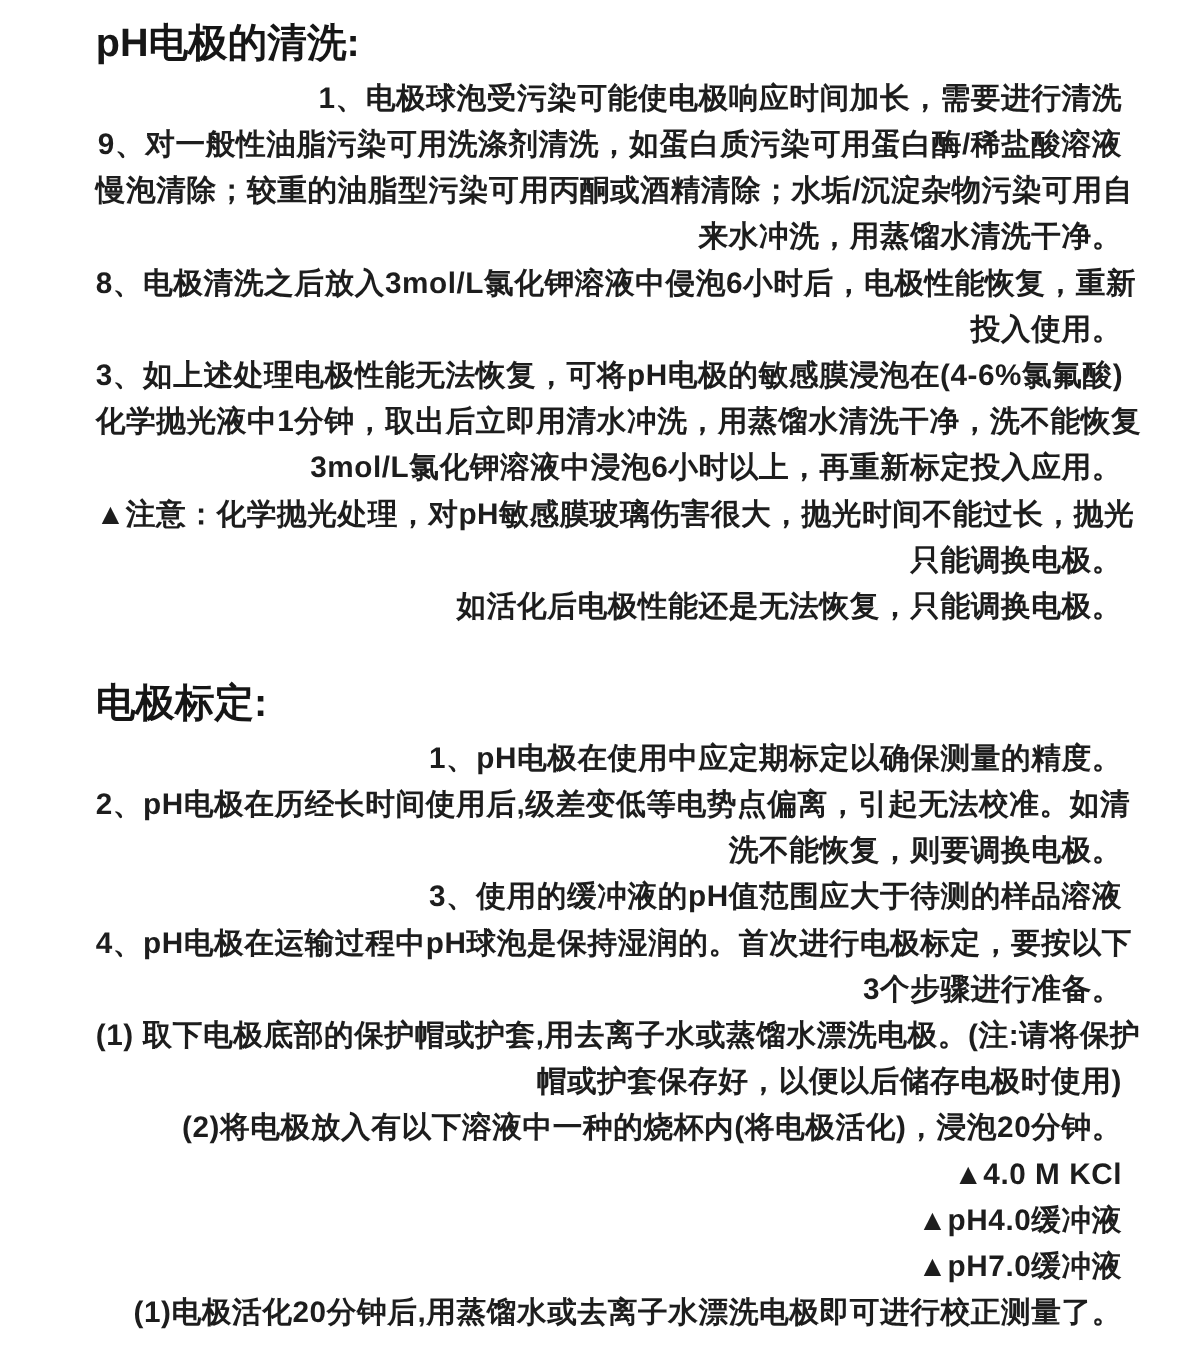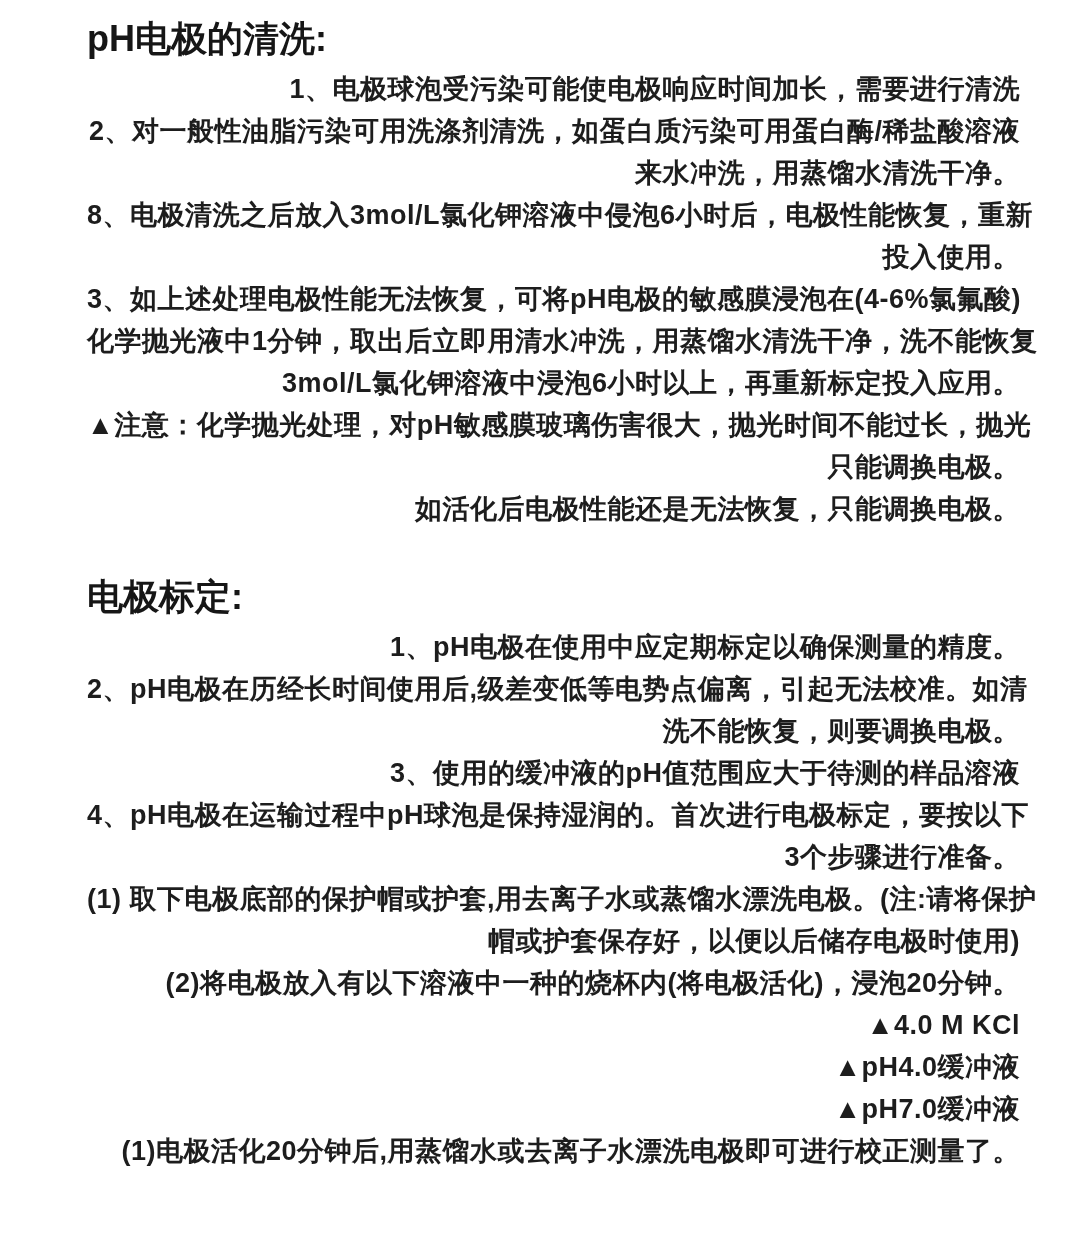--- a/index.html
+++ b/index.html
@@ -49,21 +49,22 @@
 </style>
 </head>
 <body>
 
 <main class="doc">
 
   <section class="doc-section">
     <h2 class="section-title">pH电极的清洗:</h2>
     <div class="lines">
         <p class="line">1、电极球泡受污染可能使电极响应时间加长，需要进行清洗</p>
-        <p class="line">2、对一般性油脂污染可用洗涤剂清洗，如蛋白质污染可用蛋白酶/稀盐酸溶液</p>
+        <p class="line">9、对一般性油脂污染可用洗涤剂清洗，如蛋白质污染可用蛋白酶/稀盐酸溶液</p>
+        <p class="line">慢泡清除；较重的油脂型污染可用丙酮或酒精清除；水垢/沉淀杂物污染可用自</p>
         <p class="line">来水冲洗，用蒸馏水清洗干净。</p>
         <p class="line">8、电极清洗之后放入3mol/L氯化钾溶液中侵泡6小时后，电极性能恢复，重新</p>
         <p class="line">投入使用。</p>
         <p class="line">3、如上述处理电极性能无法恢复，可将pH电极的敏感膜浸泡在(4-6%氯氟酸)</p>
         <p class="line">化学抛光液中1分钟，取出后立即用清水冲洗，用蒸馏水清洗干净，洗不能恢复</p>
         <p class="line">3mol/L氯化钾溶液中浸泡6小时以上，再重新标定投入应用。</p>
         <p class="line">▲注意：化学抛光处理，对pH敏感膜玻璃伤害很大，抛光时间不能过长，抛光</p>
         <p class="line">只能调换电极。</p>
         <p class="line">如活化后电极性能还是无法恢复，只能调换电极。</p>
       </div>

